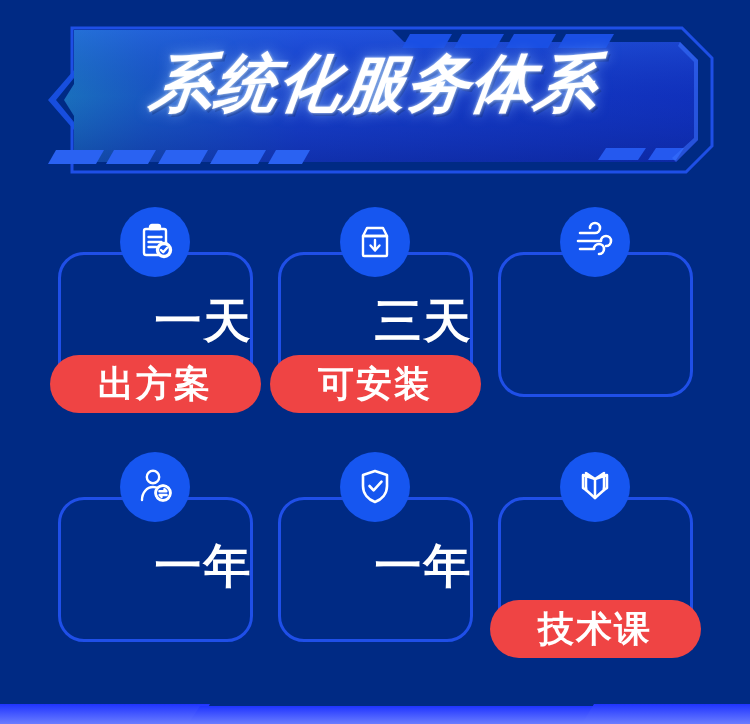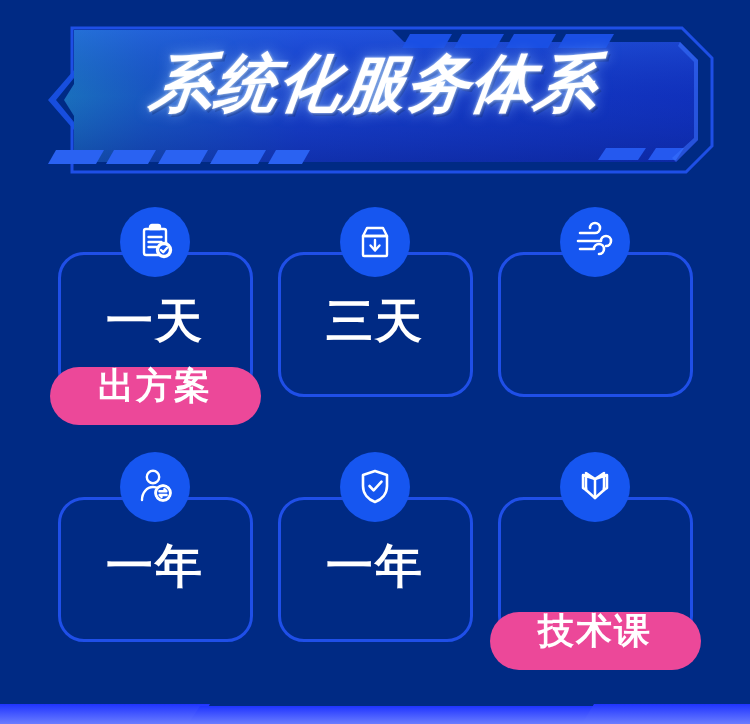--- a/index.html
+++ b/index.html
@@ -64,36 +64,36 @@
     border-radius:50%;
     background:#1656f0;
     display:flex; align-items:center; justify-content:center;
     z-index:3;
   }
   .icon-circle svg{ display:block; }
   .card-main{
     position:absolute;
     left:0; top:88px;
     width:195px;
-    text-align:center;
+    text-align:right;
     font-size:47px;
     line-height:52px;
     font-weight:bold;
     color:#ffffff;
     letter-spacing:2px;
     z-index:2;
     white-space:nowrap;
   }
   .card-pill{
     position:absolute;
-    left:-8px; top:160px;
+    left:-8px; top:148px;
     width:211px; height:58px;
     border-radius:29px;
-    background:#ec4899;
-    display:flex; align-items:flex-start; justify-content:center;
+    background:#ef4444;
+    display:flex; align-items:center; justify-content:center;
     z-index:4;
   }
   .card-pill span{
     font-size:36px;
     line-height:38px;
     font-weight:bold;
     color:#ffffff;
     letter-spacing:2px;
     white-space:nowrap;
   }
@@ -189,20 +189,23 @@
     <div class="card-box"></div>
     <div class="icon-circle">
       <svg width="44" height="44" viewBox="0 0 44 44" fill="none" stroke="#ffffff" stroke-width="2.4" stroke-linecap="round" stroke-linejoin="round">
         <path d="M10 16 L14 8 h16 l4 8 z"></path>
         <path d="M10 16 v19 a1 1 0 0 0 1 1 h22 a1 1 0 0 0 1 -1 v-19 z"></path>
         <path d="M22 20 v10"></path>
         <path d="M17.5 25.5 L22 30.5 L26.5 25.5"></path>
       </svg>
     </div>
     <div class="card-main">三天</div>
+    <div class="card-pill">
+      <span>可安装</span>
+    </div>
   </div>
 
   <div class="card">
     <div class="card-box"></div>
     <div class="icon-circle">
       <svg width="46" height="46" viewBox="0 0 46 46" fill="none" stroke="#ffffff" stroke-width="2.6" stroke-linecap="round" stroke-linejoin="round">
         <path d="M8 14 h15 a5 5 0 1 0 -5 -5"></path>
         <path d="M6 22 h23 a5 5 0 1 1 5 5"></path>
         <path d="M8 30 h14 a5 5 0 1 1 5 5"></path>
       </svg>

